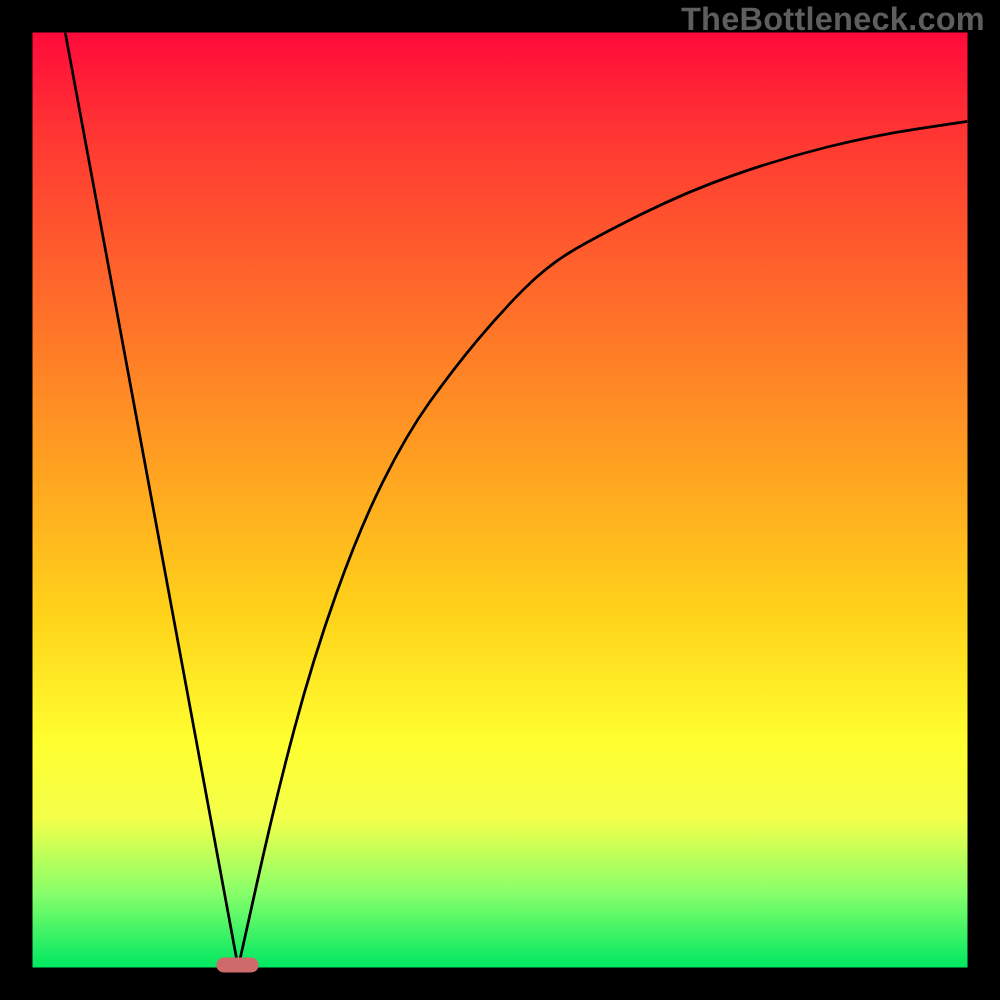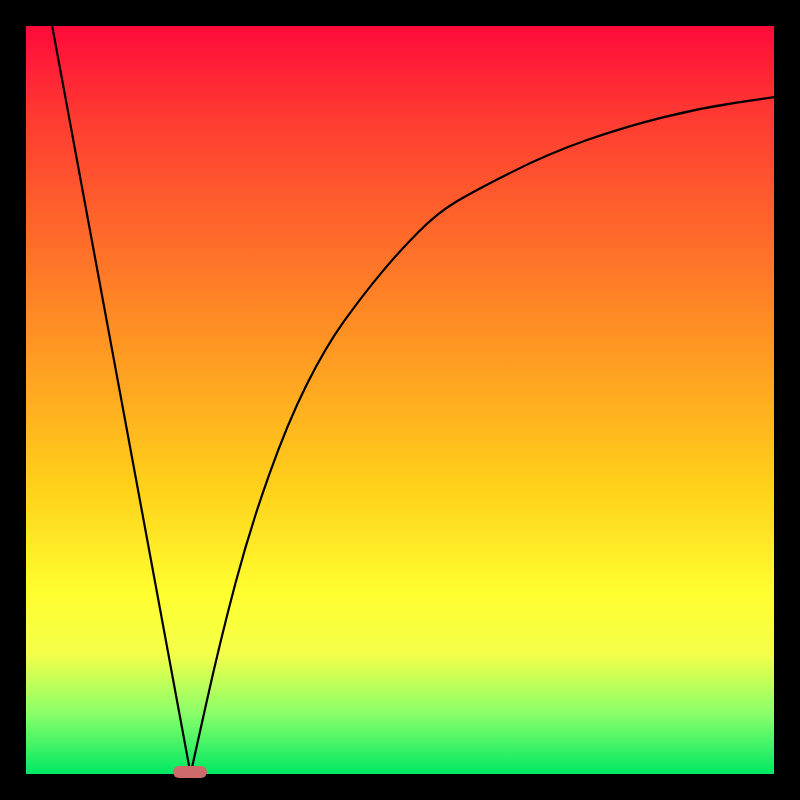--- a/index.html
+++ b/index.html
@@ -62,20 +62,21 @@
     z-index: 3;
     background: #cf6a6a;
     border-radius: 6px;
   }
 </style>
 </head>
 <body>
 
 <div class="frame">
 
+  <div class="watermark">TheBottleneck.com</div>
 
   <div class="plot-area"></div>
 
   <svg class="curve" viewBox="0 0 748 748" preserveAspectRatio="none">
     <path id="curve-path" fill="none" stroke="#000" stroke-width="2.2" stroke-linejoin="round" stroke-linecap="round" d="M 26.180000000000003 0 L 164.56 748 L 164.56 748 Q 164.56 748 179.52 680.6800000000001 Q 194.48000000000002 613.36 209.44 557.26 Q 224.4 501.15999999999997 243.10000000000002 448.79999999999995 Q 261.8 396.44 280.5 359.04 Q 299.2 321.64000000000004 317.9 295.46000000000004 Q 336.6 269.28 355.3 246.83999999999997 Q 374 224.39999999999998 392.70000000000005 205.7 Q 411.40000000000003 187 430.1 175.77999999999997 Q 448.8 164.55999999999995 486.20000000000005 145.86 Q 523.6 127.16000000000008 561 114.07000000000005 Q 598.4 100.98000000000002 635.8 91.63 Q 673.2 82.27999999999997 710.6 76.66999999999996 T 748 71.05999999999995"></path>
   </svg>
 
   <div class="bottom-marker" id="bottom-marker" style="left: 173px; top: 766px; width: 34px; height: 12px; background: rgb(207, 106, 106);"></div>
 
 </div>

